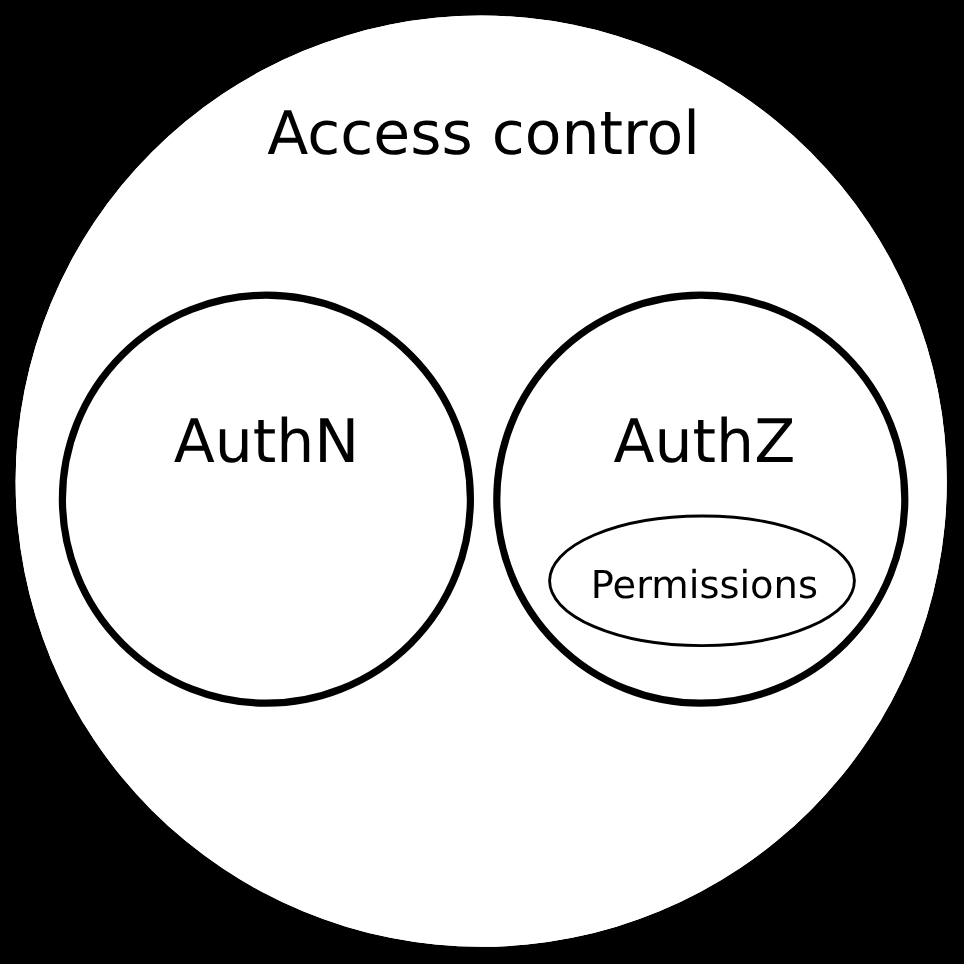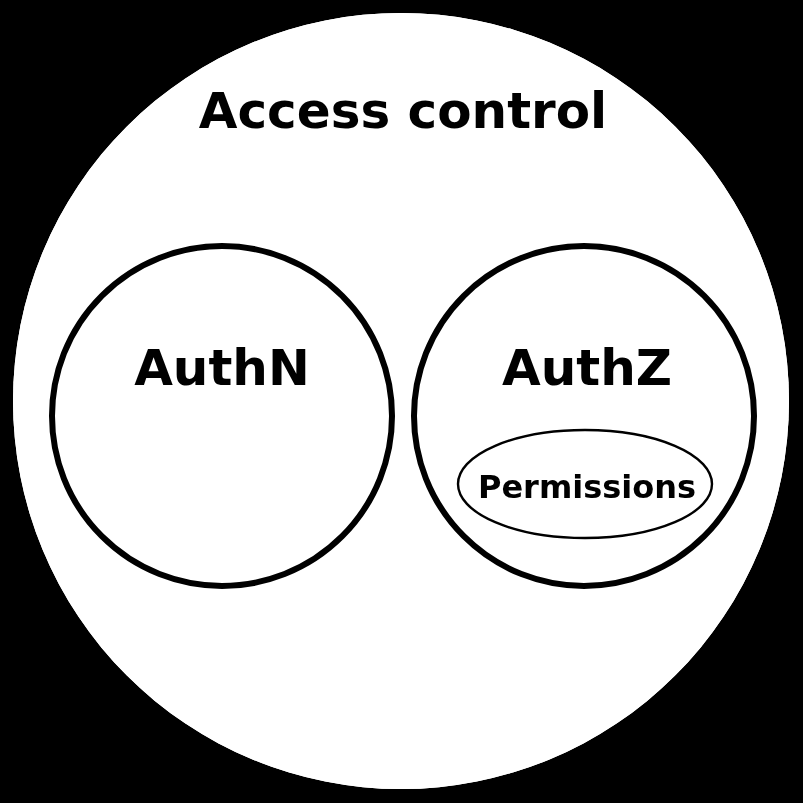--- a/index.html
+++ b/index.html
@@ -12,21 +12,20 @@
     width: 803px;
     height: 803px;
     overflow: hidden;
     font-family: "DejaVu Sans", sans-serif;
   }
   #diagram-stage {
     position: relative;
     width: 803px;
     height: 803px;
     background: #000000;
-    font-weight: bold;
   }
   svg.diagram-svg {
     display: block;
     width: 803px;
     height: 803px;
   }
   .shape-outer {
     fill: #ffffff;
     stroke: none;
   }

